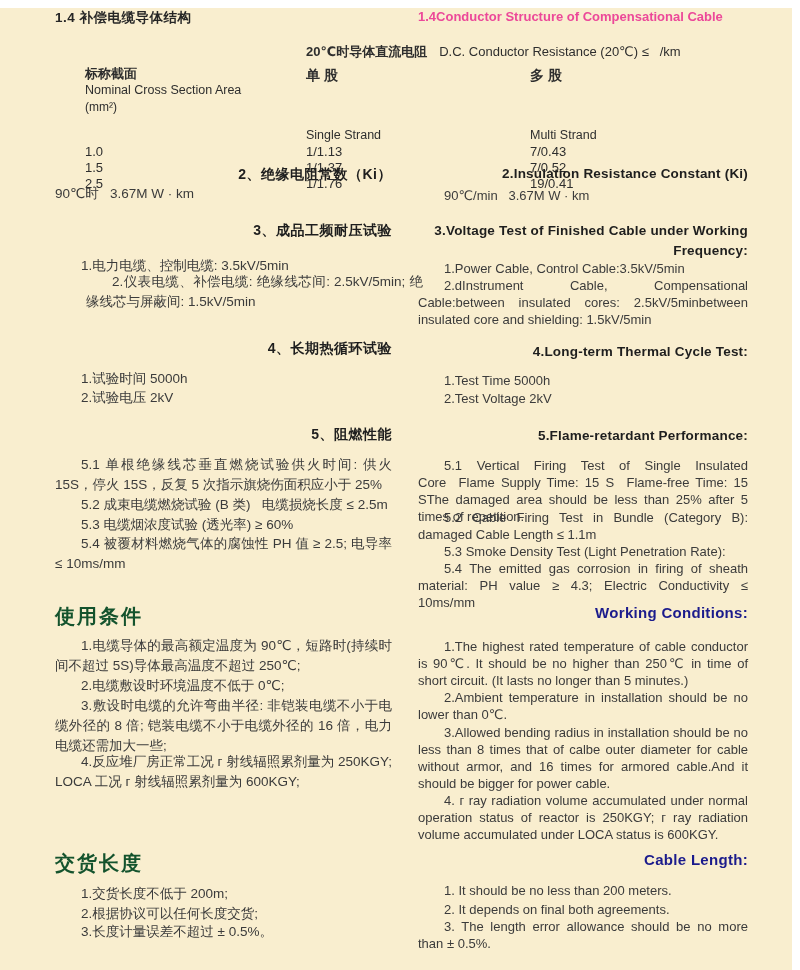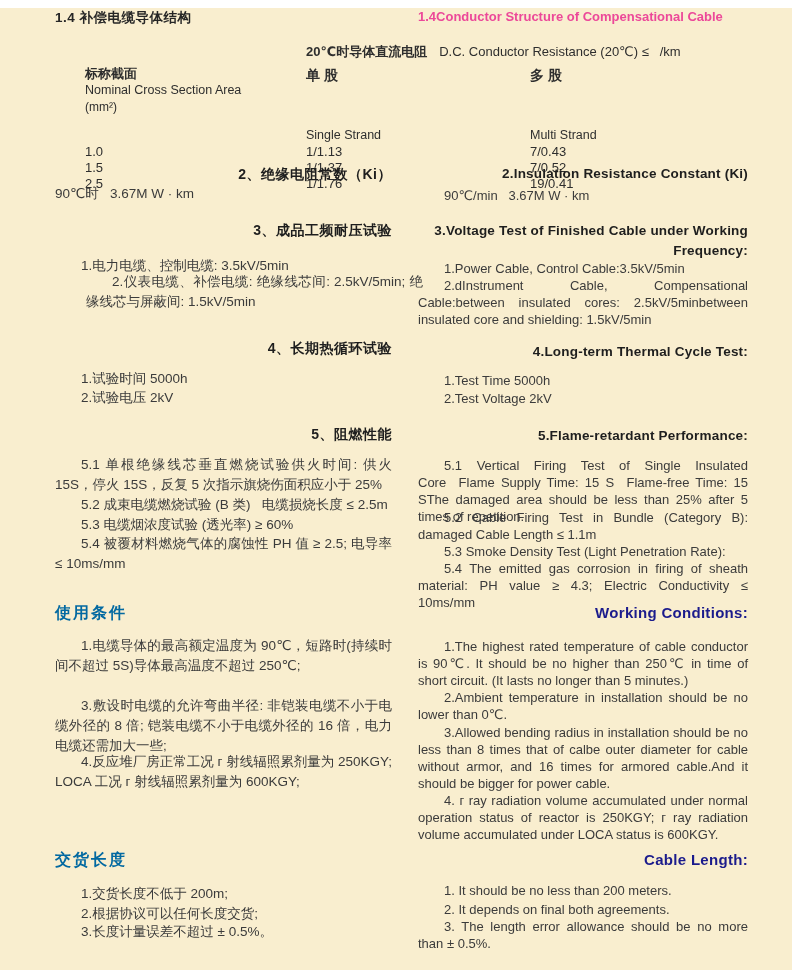--- a/index.html
+++ b/index.html
@@ -9,21 +9,21 @@
   .blk{position:absolute;}
   .lcol{left:55px;width:337px;}
   .rcol{left:418px;width:330px;}
   .title-zh{font-size:13.5px;font-weight:600;color:#262626;letter-spacing:.5px;}
   .title-en{font-size:13px;color:#ec4899;font-weight:bold;}
   .para{font-size:13.5px;line-height:20px;color:#3b3b3b;text-align:justify;}
   .rpara{font-size:13px;line-height:17px;color:#3b3b3b;text-align:justify;}
   .ind{text-indent:26px;}
   .hzh{font-size:14px;font-weight:bold;color:#1e1e1e;text-align:right;padding-right:6px;letter-spacing:.5px;}
   .hen{font-size:13.5px;font-weight:bold;color:#1e1e1e;text-align:right;line-height:20px;letter-spacing:.2px;}
-  .bluezh{font-size:16px;font-weight:bold;color:#0369a1;letter-spacing:2px;}
+  .bluezh{font-size:20px;font-weight:bold;color:#14532d;letter-spacing:2px;}
   .blueen{font-size:15px;font-weight:bold;color:#1b1b8c;text-align:right;letter-spacing:.3px;}
   .pr24{padding-right:24px;}
 
   
   .spec-table{position:absolute;left:85px;top:37px;width:660px;border-collapse:collapse;
               table-layout:fixed;color:#2e2e2e;}
   .spec-table td{padding:0;margin:0;vertical-align:middle;border:0 solid #4f4b44;}
   .bt{border-top-width:2px;}
   .bb{border-bottom-width:2px;}
   .br{border-right-width:2px;}
@@ -100,20 +100,21 @@
   <div class="blk lcol hzh" style="top:340px;">4、长期热循环试验</div>
   <div class="blk lcol para ind" style="top:369px;">1.试验时间 5000h</div>
   <div class="blk lcol para ind" style="top:388px;">2.试验电压 2kV</div>
   <div class="blk lcol hzh" style="top:426px;">5、阻燃性能</div>
   <div class="blk lcol para ind" style="top:455px;">5.1 单根绝缘线芯垂直燃烧试验供火时间: 供火 15S，停火 15S，反复 5 次指示旗烧伤面积应小于 25%</div>
   <div class="blk lcol para ind" style="top:495px;">5.2 成束电缆燃烧试验 (B 类)&nbsp;&nbsp;&nbsp;电缆损烧长度 ≤ 2.5m</div>
   <div class="blk lcol para ind" style="top:515px;">5.3 电缆烟浓度试验 (透光率) ≥ 60%</div>
   <div class="blk lcol para ind" style="top:534px;">5.4 被覆材料燃烧气体的腐蚀性 PH 值 ≥ 2.5; 电导率 ≤ 10ms/mm</div>
   <div class="blk lcol bluezh" style="top:603px;">使用条件</div>
   <div class="blk lcol para ind" style="top:636px;">1.电缆导体的最高额定温度为 90℃，短路时(持续时间不超过 5S)导体最高温度不超过 250℃;</div>
+  <div class="blk lcol para ind" style="top:676px;">2.电缆敷设时环境温度不低于 0℃;</div>
   <div class="blk lcol para ind" style="top:696px;">3.敷设时电缆的允许弯曲半径: 非铠装电缆不小于电缆外径的 8 倍; 铠装电缆不小于电缆外径的 16 倍，电力电缆还需加大一些;</div>
   <div class="blk lcol para ind" style="top:752px;">4.反应堆厂房正常工况 г 射线辐照累剂量为 250KGY; LOCA 工况 г 射线辐照累剂量为 600KGY;</div>
   <div class="blk lcol bluezh" style="top:850px;">交货长度</div>
   <div class="blk lcol para ind" style="top:884px;">1.交货长度不低于 200m;</div>
   <div class="blk lcol para ind" style="top:904px;">2.根据协议可以任何长度交货;</div>
   <div class="blk lcol para ind" style="top:922px;">3.长度计量误差不超过 ± 0.5%。</div>
 
   <div class="blk rcol hen" style="top:164px;">2.Insulation Resistance Constant (Ki)</div>
   <div class="blk rcol rpara ind" style="top:187px;">90℃/min&nbsp;&nbsp;&nbsp;3.67M W · km</div>
   <div class="blk rcol hen" style="top:221px;">3.Voltage Test of Finished Cable under Working Frequency:</div>

